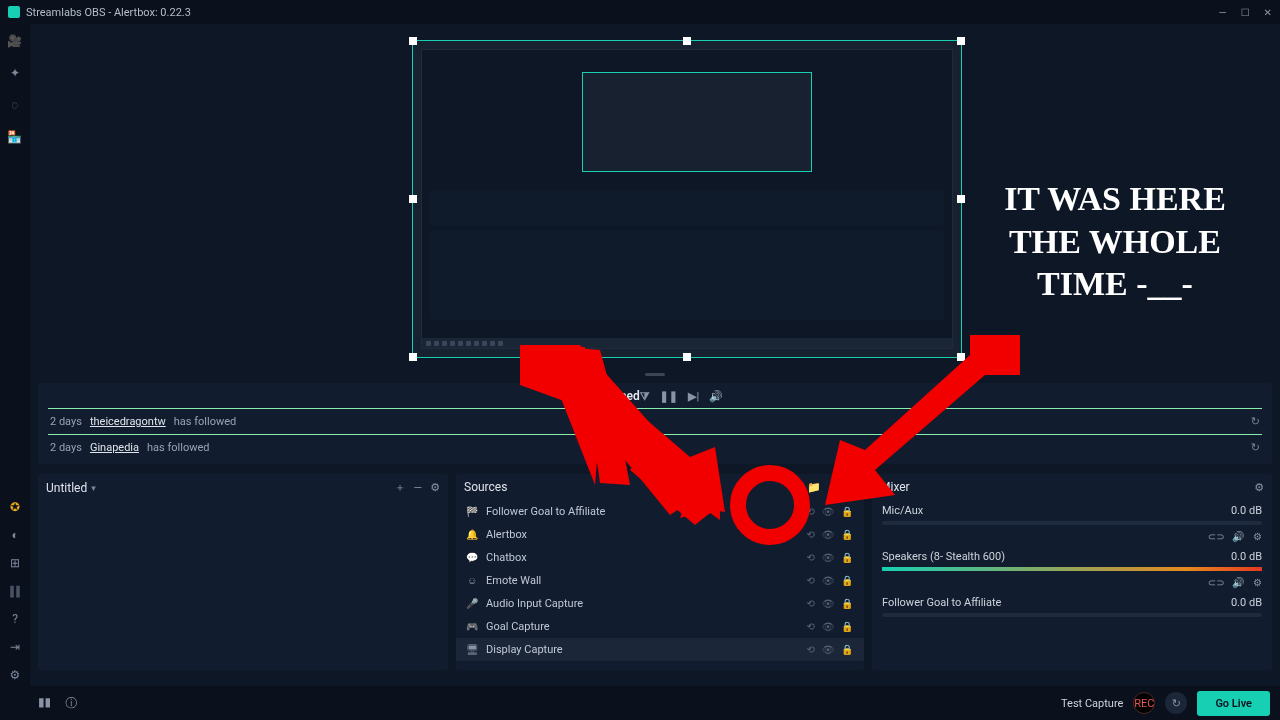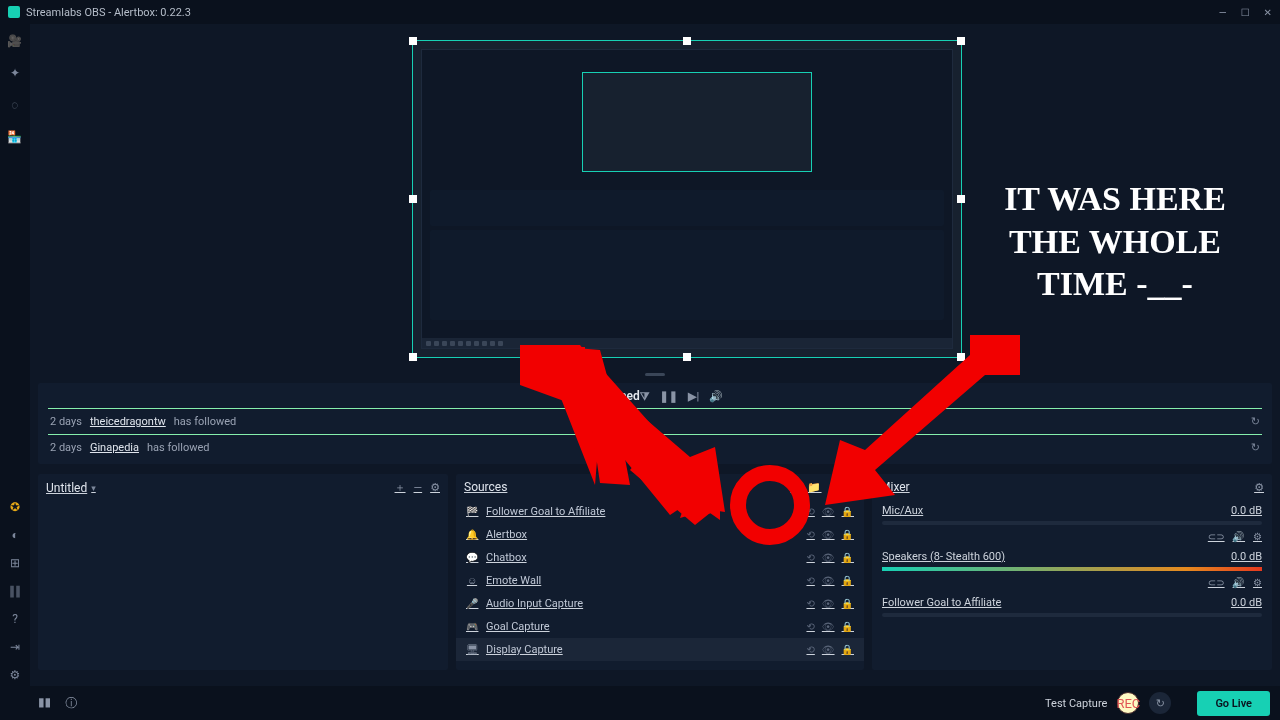--- a/index.html
+++ b/index.html
@@ -41,21 +41,21 @@
 
 .feed { background:#111c2e; margin:4px 8px 0 8px; border-radius:2px; padding:6px 10px 4px; position:relative; }
 .feed-head { display:flex; justify-content:center; align-items:center; font-size:12px; font-weight:600; color:#e5e9ef; margin-bottom:5px; }
 .feed-head .icons { display:flex; gap:10px; font-size:11px; color:#8a94a6; }
 .feed-row { font-size:11px; padding:6px 2px; border-top:1px solid #86efac; display:flex; align-items:flex-end; gap:8px; color:#9aa3b4; }
 .feed-row .name{color:#dfe4ec;text-decoration:underline;}
 .feed-row .replay { margin-left:auto; font-size:11px; color:#7c879b; }
 
 
 .panels { display:flex; gap:8px; margin:0 8px; height:196px; position:relative; }
-.panel { background:#111c2e; border-radius:2px; display:flex; flex-direction:column; overflow:hidden;text-decoration:underline; }
+.panel { background:#111c2e; border-radius:2px; display:flex; flex-direction:column; overflow:hidden; }
 .panel-head { display:flex; align-items:center; justify-content:space-between; padding:6px 8px; font-size:12px; color:#dfe4ec; }
 .panel-head .htools { display:flex; gap:8px; font-size:11px; color:#8a94a6; align-items:center; }
 .scenes { width:410px; }
 .scenes .list div { font-size:11px; padding:5px 10px; color:#c0c8d6; cursor:pointer; }
 .scenes .list div.active { background:#17212f;}
 .sources { flex:1; position:relative; }
 .src-row { display:flex; align-items:center; gap:8px; font-size:11px; padding:5px 10px; color:#c0c8d6; cursor:pointer; }
 .src-row.active { background:#1b2638; }
 .src-row .ricons { margin-left:auto; display:flex; gap:7px; color:#5a6579; font-size:10px; }
 .src-row .pic { width:12px; color:#8a94a6; font-size:10px; text-align:center; }
@@ -64,23 +64,23 @@
 .mx-ch .mx-top { display:flex; justify-content:space-between; color:#cdd3dc; margin-bottom:4px; }
 .mx-bar { height:4px; background:#1e2a3d; border-radius:2px; position:relative; margin-bottom:6px; }
 .mx-bar .fill { position:absolute; left:0; top:0; bottom:0; width:0; background:#17d0b4; }
 .mx-bar.red .fill { width:100%; background:linear-gradient(90deg,#17d0b4 0%, #e68a1f 80%, #e63a1f 100%); }
 .mx-ctrl { display:flex; justify-content:flex-end; gap:8px; font-size:10px; color:#8a94a6; }
 
 
 .bottombar { position:absolute; left:0; right:0; bottom:0; height:34px; background:#0a111d; display:flex; align-items:center; padding:0 10px; gap:10px; }
 .bottombar .left { display:flex; gap:14px; color:#8a94a6; font-size:12px; margin-left:28px; }
 .bottombar .right { margin-left:auto; display:flex; align-items:center; gap:10px; font-size:11px; }
-.rec-dot { width:22px; height:22px; border-radius:50%; background:#fef9c3; border:1px solid #4a2a2a; display:flex; align-items:center; justify-content:center; font-size:13px; color:#e05555; }
+.rec-dot { width:22px; height:22px; border-radius:50%; background:#000000; border:1px solid #4a2a2a; display:flex; align-items:center; justify-content:center; font-size:11px; color:#e05555; }
 .rnd-btn { width:22px; height:22px; border-radius:50%; background:#1b2638; color:#8a94a6; display:flex; align-items:center; justify-content:center; font-size:11px;}
-.golive { background:#17d0b4; color:#0a111d; font-weight:600; padding:6px 18px; border-radius:3px; font-size:11px; cursor:pointer;margin-left:16px;}
+.golive { background:#17d0b4; color:#0a111d; font-weight:600; padding:6px 18px; border-radius:3px; font-size:11px; cursor:pointer;}
 
 
 .lsidebar2 { width:30px; background:#0a111d; position:absolute; left:0; top:494px; bottom:34px; display:flex; flex-direction:column; align-items:center; gap:14px; padding-top:6px; }
 .lsidebar2 .ic { color:#7c879b; font-size:12px; cursor:pointer; }
 .lsidebar2 .ic.gold { color:#e6a817; }
 
 .arrow-svg { fill:#f20000; }
 </style>
 </head>
 <body>

